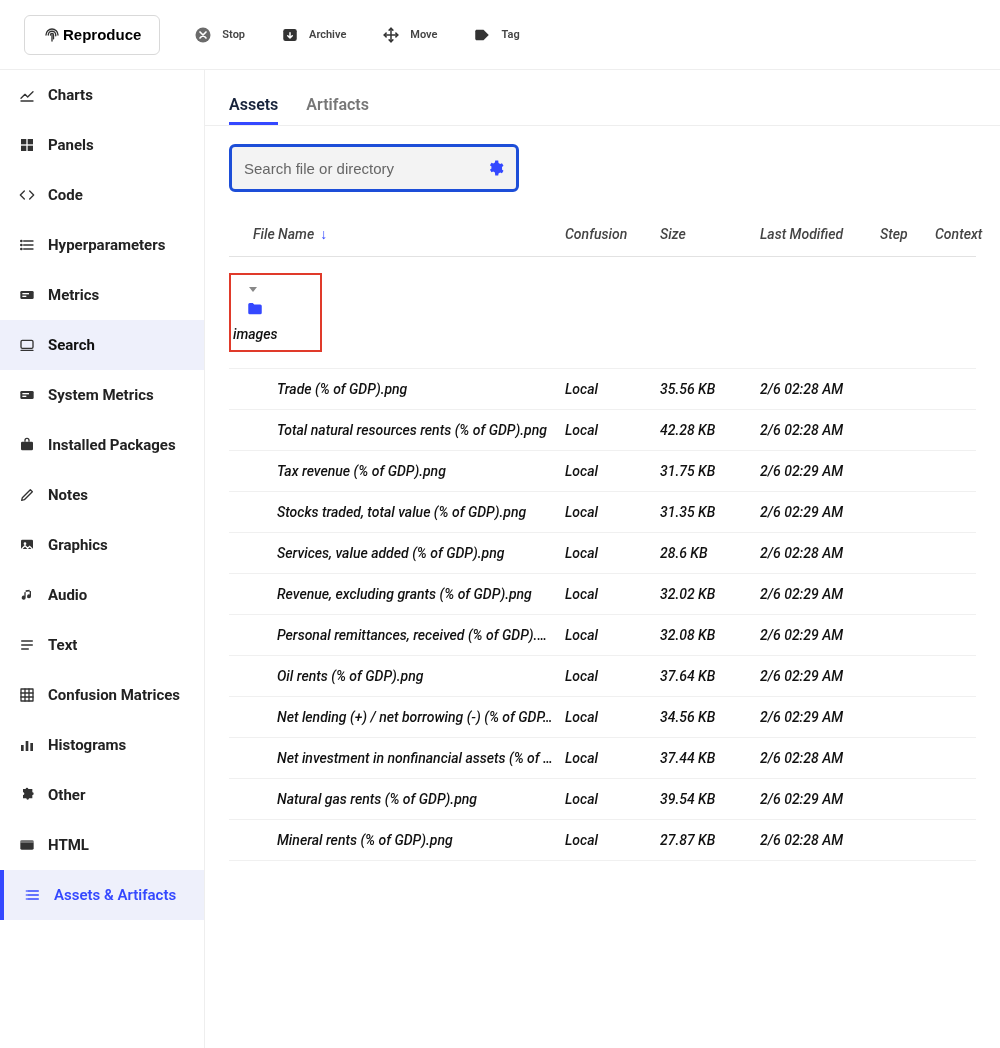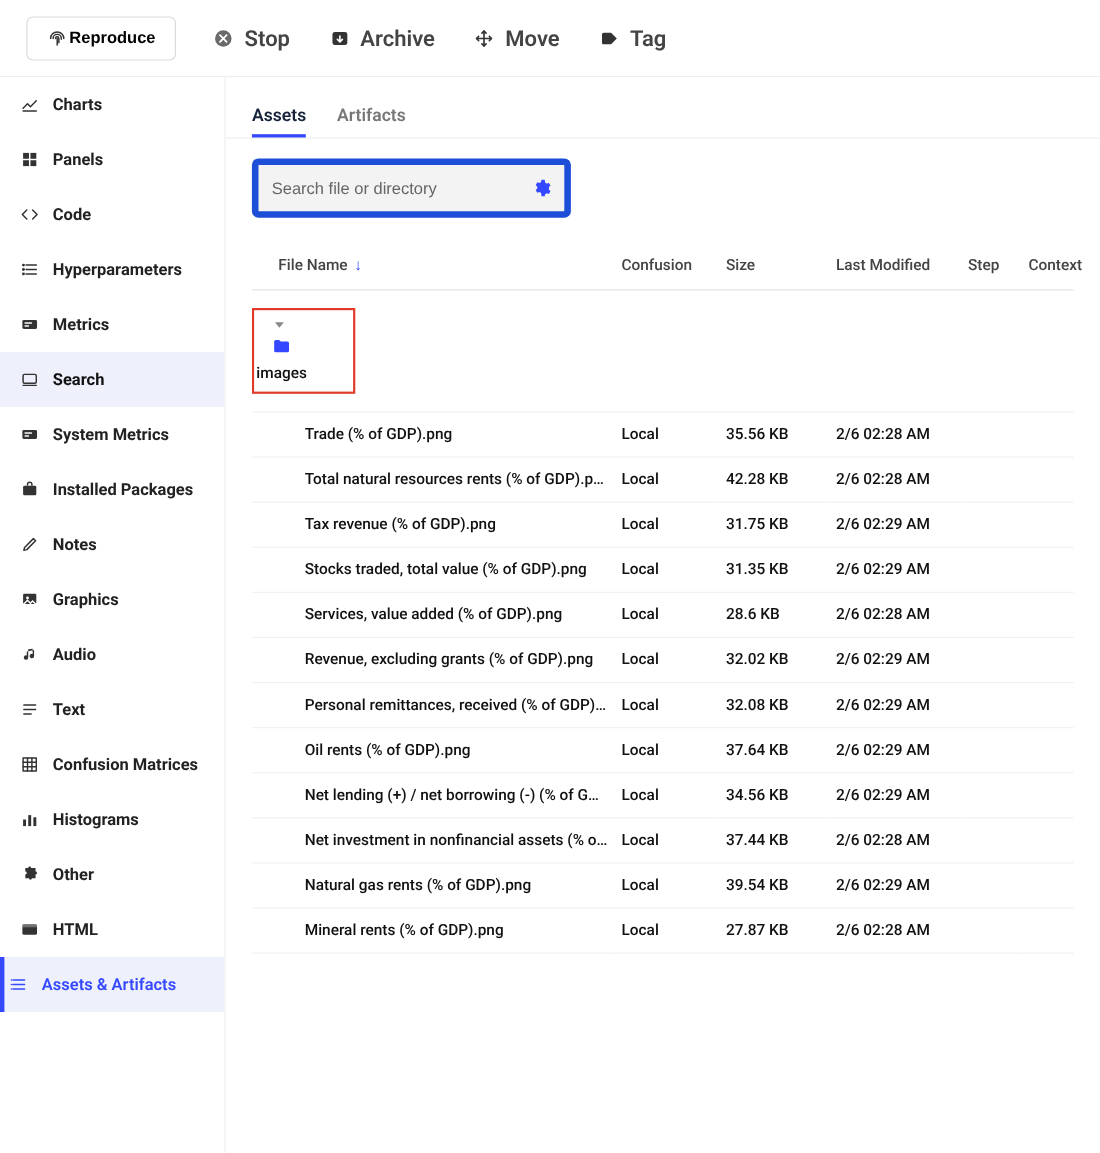--- a/index.html
+++ b/index.html
@@ -34,21 +34,21 @@
     font-weight: 600;
     cursor: pointer;
     font-size: 15px;
   }
   .toolbar-action {
     display: flex;
     align-items: center;
     gap: 10px;
     color: #444;
     font-weight: 600;
-    font-size: 20px;
+    font-size: 11px;
     cursor: pointer;
     padding: 6px 2px;
   }
   .toolbar-action .icon { width: 18px; height: 18px; display:inline-flex; align-items:center; justify-content:center; }
 
   
   .content {
     display: flex;
     height: calc(100% - 70px);
   }
@@ -69,21 +69,21 @@
   }
   .sidebar-item.selected {
     background: #eef0fb;
     color: #111;
   }
   .sidebar-item.active {
     background: #eef0fb;
     color: #3448ff;
     font-weight: 600;
     border-left: 4px solid #3448ff;
-    padding-left: 4px;
+    padding-left: 20px;
   }
   .sidebar-item .icon { width: 18px; height: 18px; display:inline-flex; align-items:center; justify-content:center; }
 
   .main {
     flex: 1;
     display: flex;
     flex-direction: column;
     overflow: hidden;
     justify-content: center;
   }
@@ -111,21 +111,21 @@
     padding-bottom: 9px;
   }
 
   
   .search-row {
     padding: 18px 24px 0 24px;
   }
   .search-box {
     width: 290px;
     background: #f3f3f3;
-    border: 6px solid #1d4ed8;
+    border: 3px solid #1d4ed8;
     border-radius: 6px;
     display: flex;
     align-items: center;
     padding: 12px 12px;
     gap: 12px;
   }
   .search-box input {
     flex: 1;
     border: none;
     background: transparent;
@@ -141,20 +141,21 @@
     padding: 0 24px;
     margin-top: 24px;
     flex: 1;
     overflow-y: auto;
     overflow-x: hidden;
   }
   table {
     width: 100%;
     border-collapse: collapse;
     table-layout: fixed;
+    font-style: italic;
   }
   thead th {
     text-align: left;
     font-weight: 500;
     color: #444;
     font-size: 14px;
     padding: 10px 6px 14px 6px;
     border-bottom: 1px solid #e2e2e2;
     white-space: nowrap;
   }

